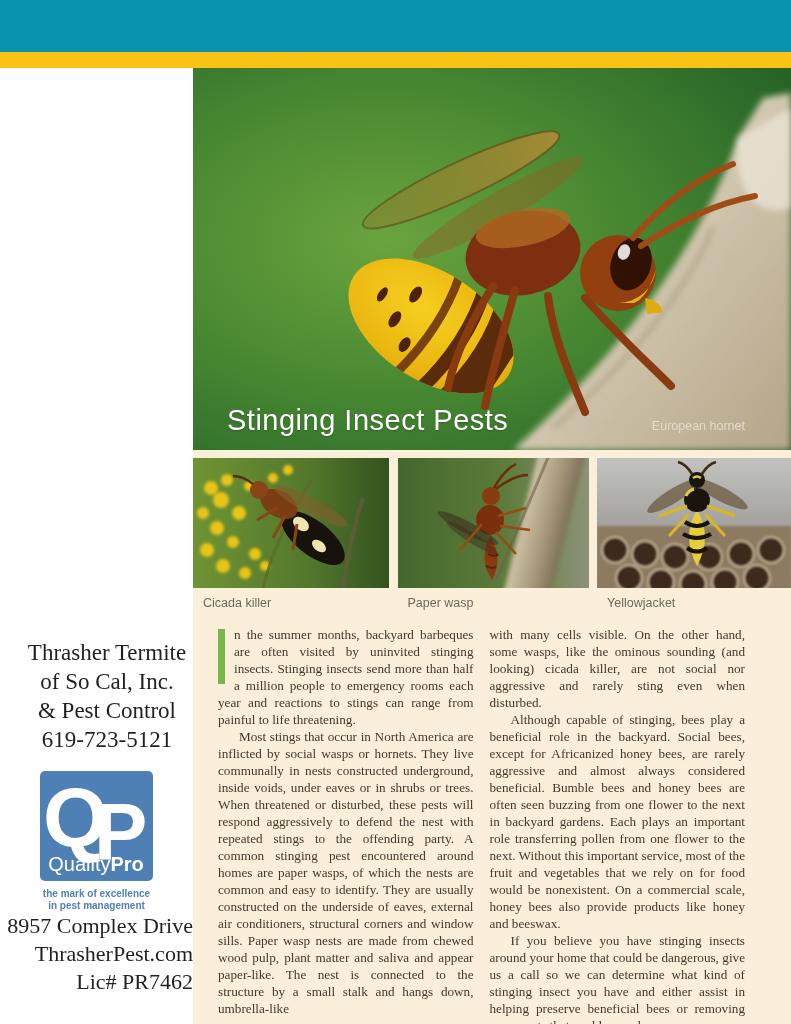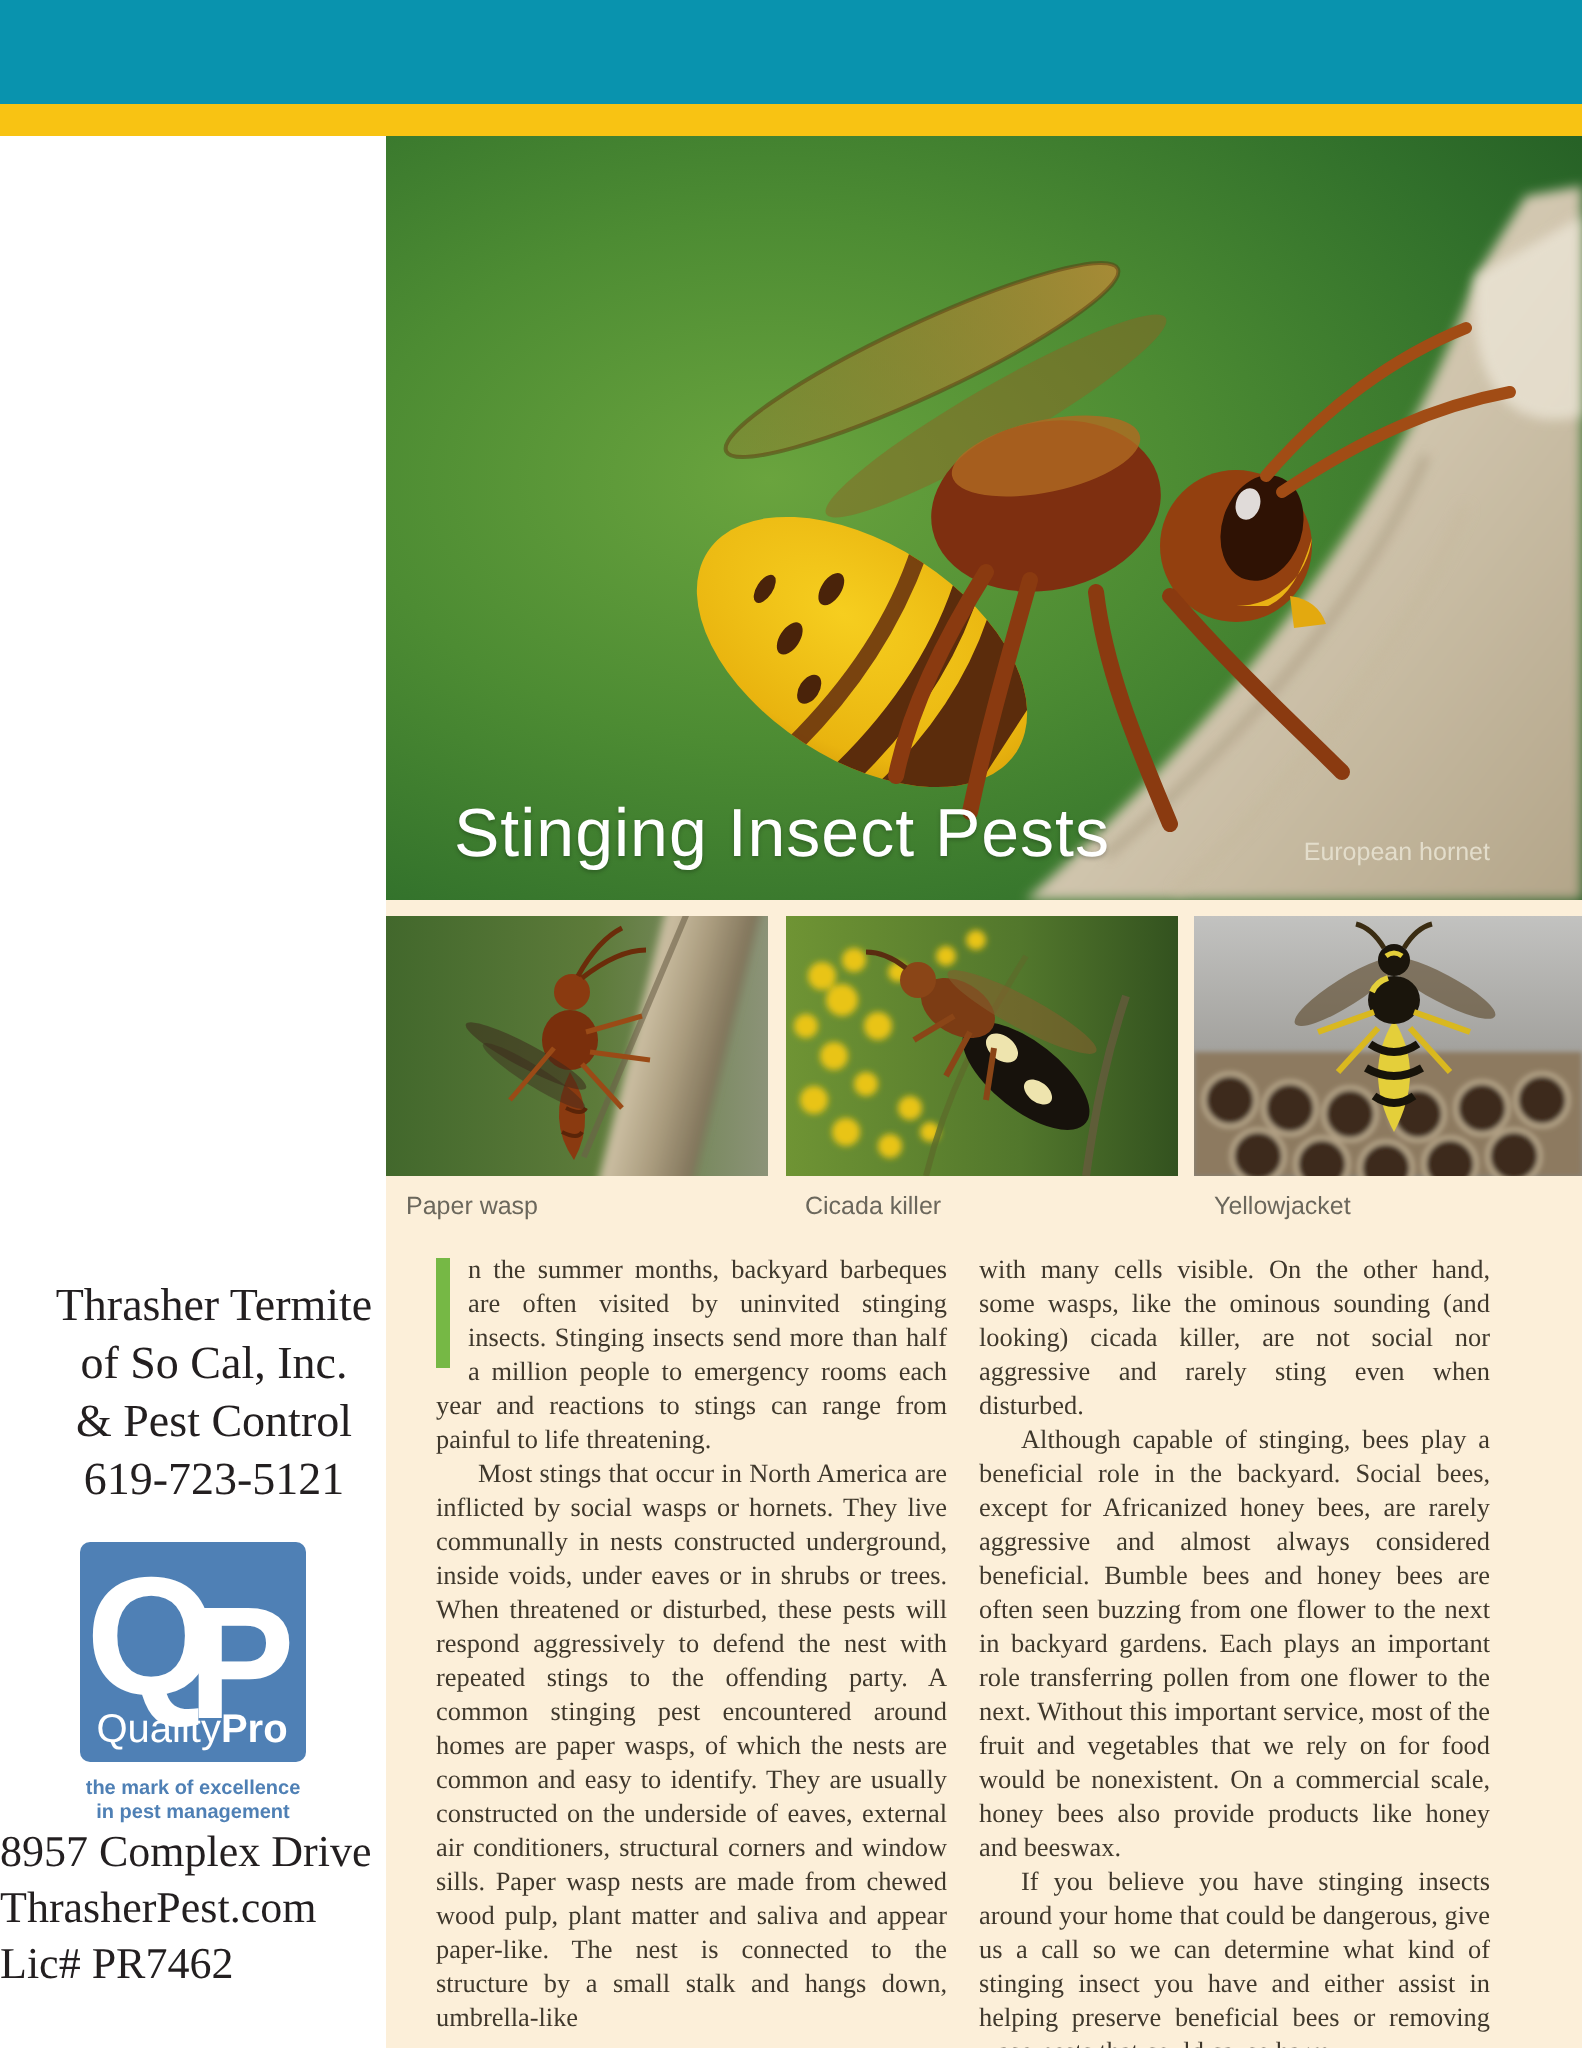--- a/index.html
+++ b/index.html
@@ -12,29 +12,29 @@
   .bar-teal   { position:absolute; left:0; top:0; width:791px; height:52px; background:#0993ae; }
   .bar-yellow { position:absolute; left:0; top:52px; width:791px; height:16px; background:#f8c313; }
 
   
   .sidebar { position:absolute; left:0; top:68px; width:193px; height:956px; background:#ffffff; }
   .company { position:absolute; top:570px; left:0; width:214px; text-align:center;
              font-size:23px; line-height:29px; color:#231f20; }
   .logo-wrap { position:absolute; top:703px; left:40px; width:113px; text-align:center; }
   .logo-tagline { margin-top:3px; font-family:"Liberation Sans", sans-serif;
                   font-size:10px; line-height:12px; color:#4f80b5; font-weight:bold; }
-  .address { position:absolute; top:844px; left:0; width:193px; text-align:left;
+  .address { position:absolute; top:844px; left:0; width:193px; text-align:right;
              font-size:22px; line-height:28px; color:#231f20; }
 
   
   .main { position:absolute; left:193px; top:68px; width:598px; height:956px; background:#fcefd9; }
   .hero { position:relative; width:598px; height:382px; overflow:hidden; }
   .hero-title { position:absolute; left:34px; bottom:13px;
                 font-family:"Liberation Sans", sans-serif; font-weight:300;
-                font-size:34px; letter-spacing:0.5px; color:#ffffff;
+                font-size:29px; letter-spacing:0.5px; color:#ffffff;
                 text-shadow:0 1px 2px rgba(0,0,0,0.25);margin-top:29px; }
   .hero-caption { position:absolute; right:46px; bottom:17px;
                   font-family:"Liberation Sans", sans-serif; font-size:12.5px; color:#e3ddcb; }
 
   .thumbs { display:flex; justify-content:space-between; margin-top:8px; padding:0; }
   .thumb { display:block; }
   .thumb svg { display:block; }
   .thumb-caption { margin:8px 0 0 10px; font-family:"Liberation Sans", sans-serif;
                    font-size:12.5px; color:#6b675c; }
 
@@ -163,60 +163,20 @@
         </g>
       </svg>
 
       <div class="hero-title">Stinging Insect Pests</div>
       <div class="hero-caption">European hornet</div>
     </div>
 
     <div class="thumbs">
 
       <figure class="thumb">
-        <svg width="191" height="130" viewBox="0 0 191 130">
-          <defs>
-            <linearGradient id="t2bg" x1="0" y1="0" x2="1" y2="0">
-              <stop offset="0%" stop-color="#42682c"></stop>
-                <stop offset="55%" stop-color="#5d7b3a"></stop>
-                <stop offset="100%" stop-color="#8c9378"></stop>
-            </linearGradient>
-            <linearGradient id="branch" x1="0" y1="0" x2="1" y2="0">
-              <stop offset="0%" stop-color="#cfc2a6"></stop>
-                <stop offset="50%" stop-color="#ab9d7f"></stop>
-                <stop offset="100%" stop-color="#7d7158"></stop>
-            </linearGradient>
-            <filter id="b2">
-                <feGaussianBlur stdDeviation="2"></feGaussianBlur>
-              </filter>
-          </defs>
-          <rect width="191" height="130" fill="url(#t2bg)"></rect>
-          <rect x="120" y="-20" width="46" height="200" fill="url(#branch)" transform="rotate(14 143 80)" filter="url(#b2)"></rect>
-          <path d="M132,-10 L110,130" stroke="#6d6149" stroke-width="3" opacity="0.6" transform="rotate(14 143 80)"></path>
-
-          <g>
-            <path d="M92,78 q14,22 2,44 q-14,-20 -2,-44" fill="#8a3a10"></path>
-            <path d="M90,96 q8,4 10,0 M88,108 q8,4 10,0" stroke="#5a2408" stroke-width="2" fill="none"></path>
-            <ellipse cx="92" cy="62" rx="14" ry="15" fill="#7a2f0c"></ellipse>
-            <circle cx="93" cy="38" r="9" fill="#8a3a10"></circle>
-            <ellipse cx="70" cy="70" rx="34" ry="6" fill="rgba(60,40,28,0.55)" transform="rotate(28 70 70)"></ellipse>
-            <ellipse cx="74" cy="80" rx="30" ry="5" fill="rgba(60,40,28,0.45)" transform="rotate(32 74 80)"></ellipse>
-            <path d="M98,31 q18,-14 32,-14 M96,30 q10,-18 22,-24" stroke="#6b2c0a" stroke-width="2.5" fill="none"></path>
-            <g stroke="#9a4a16" stroke-width="2.5" fill="none">
-              <path d="M100,58 L128,50"></path>
-                <path d="M102,68 L132,72"></path>
-                <path d="M98,74 L118,96"></path>
-                <path d="M84,66 L62,92"></path>
-            </g>
-          </g>
-        </svg>
-        <figcaption class="thumb-caption">Paper wasp</figcaption>
-      </figure>
-
-      <figure class="thumb">
         <svg width="196" height="130" viewBox="0 0 196 130">
           <defs>
             <linearGradient id="t1bg" x1="0" y1="0" x2="1" y2="0">
               <stop offset="0%" stop-color="#6f9434"></stop>
                 <stop offset="60%" stop-color="#52772c"></stop>
                 <stop offset="100%" stop-color="#33521f"></stop>
             </linearGradient>
             <filter id="b1">
                 <feGaussianBlur stdDeviation="1.5"></feGaussianBlur>
               </filter>
@@ -254,20 +214,60 @@
               <path d="M92,58 l-12,22"></path>
                 <path d="M104,66 l-4,26"></path>
                 <path d="M84,50 l-20,12"></path>
             </g>
           </g>
         </svg>
         <figcaption class="thumb-caption">Cicada killer</figcaption>
       </figure>
 
       <figure class="thumb">
+        <svg width="191" height="130" viewBox="0 0 191 130">
+          <defs>
+            <linearGradient id="t2bg" x1="0" y1="0" x2="1" y2="0">
+              <stop offset="0%" stop-color="#42682c"></stop>
+                <stop offset="55%" stop-color="#5d7b3a"></stop>
+                <stop offset="100%" stop-color="#8c9378"></stop>
+            </linearGradient>
+            <linearGradient id="branch" x1="0" y1="0" x2="1" y2="0">
+              <stop offset="0%" stop-color="#cfc2a6"></stop>
+                <stop offset="50%" stop-color="#ab9d7f"></stop>
+                <stop offset="100%" stop-color="#7d7158"></stop>
+            </linearGradient>
+            <filter id="b2">
+                <feGaussianBlur stdDeviation="2"></feGaussianBlur>
+              </filter>
+          </defs>
+          <rect width="191" height="130" fill="url(#t2bg)"></rect>
+          <rect x="120" y="-20" width="46" height="200" fill="url(#branch)" transform="rotate(14 143 80)" filter="url(#b2)"></rect>
+          <path d="M132,-10 L110,130" stroke="#6d6149" stroke-width="3" opacity="0.6" transform="rotate(14 143 80)"></path>
+
+          <g>
+            <path d="M92,78 q14,22 2,44 q-14,-20 -2,-44" fill="#8a3a10"></path>
+            <path d="M90,96 q8,4 10,0 M88,108 q8,4 10,0" stroke="#5a2408" stroke-width="2" fill="none"></path>
+            <ellipse cx="92" cy="62" rx="14" ry="15" fill="#7a2f0c"></ellipse>
+            <circle cx="93" cy="38" r="9" fill="#8a3a10"></circle>
+            <ellipse cx="70" cy="70" rx="34" ry="6" fill="rgba(60,40,28,0.55)" transform="rotate(28 70 70)"></ellipse>
+            <ellipse cx="74" cy="80" rx="30" ry="5" fill="rgba(60,40,28,0.45)" transform="rotate(32 74 80)"></ellipse>
+            <path d="M98,31 q18,-14 32,-14 M96,30 q10,-18 22,-24" stroke="#6b2c0a" stroke-width="2.5" fill="none"></path>
+            <g stroke="#9a4a16" stroke-width="2.5" fill="none">
+              <path d="M100,58 L128,50"></path>
+                <path d="M102,68 L132,72"></path>
+                <path d="M98,74 L118,96"></path>
+                <path d="M84,66 L62,92"></path>
+            </g>
+          </g>
+        </svg>
+        <figcaption class="thumb-caption">Paper wasp</figcaption>
+      </figure>
+
+      <figure class="thumb">
         <svg width="194" height="130" viewBox="0 0 194 130">
           <defs>
             <linearGradient id="t3bg" x1="0" y1="0" x2="0" y2="1">
               <stop offset="0%" stop-color="#c2c2c0"></stop>
                 <stop offset="100%" stop-color="#86847e"></stop>
             </linearGradient>
             <filter id="b3">
                 <feGaussianBlur stdDeviation="1.2"></feGaussianBlur>
               </filter>
           </defs>

